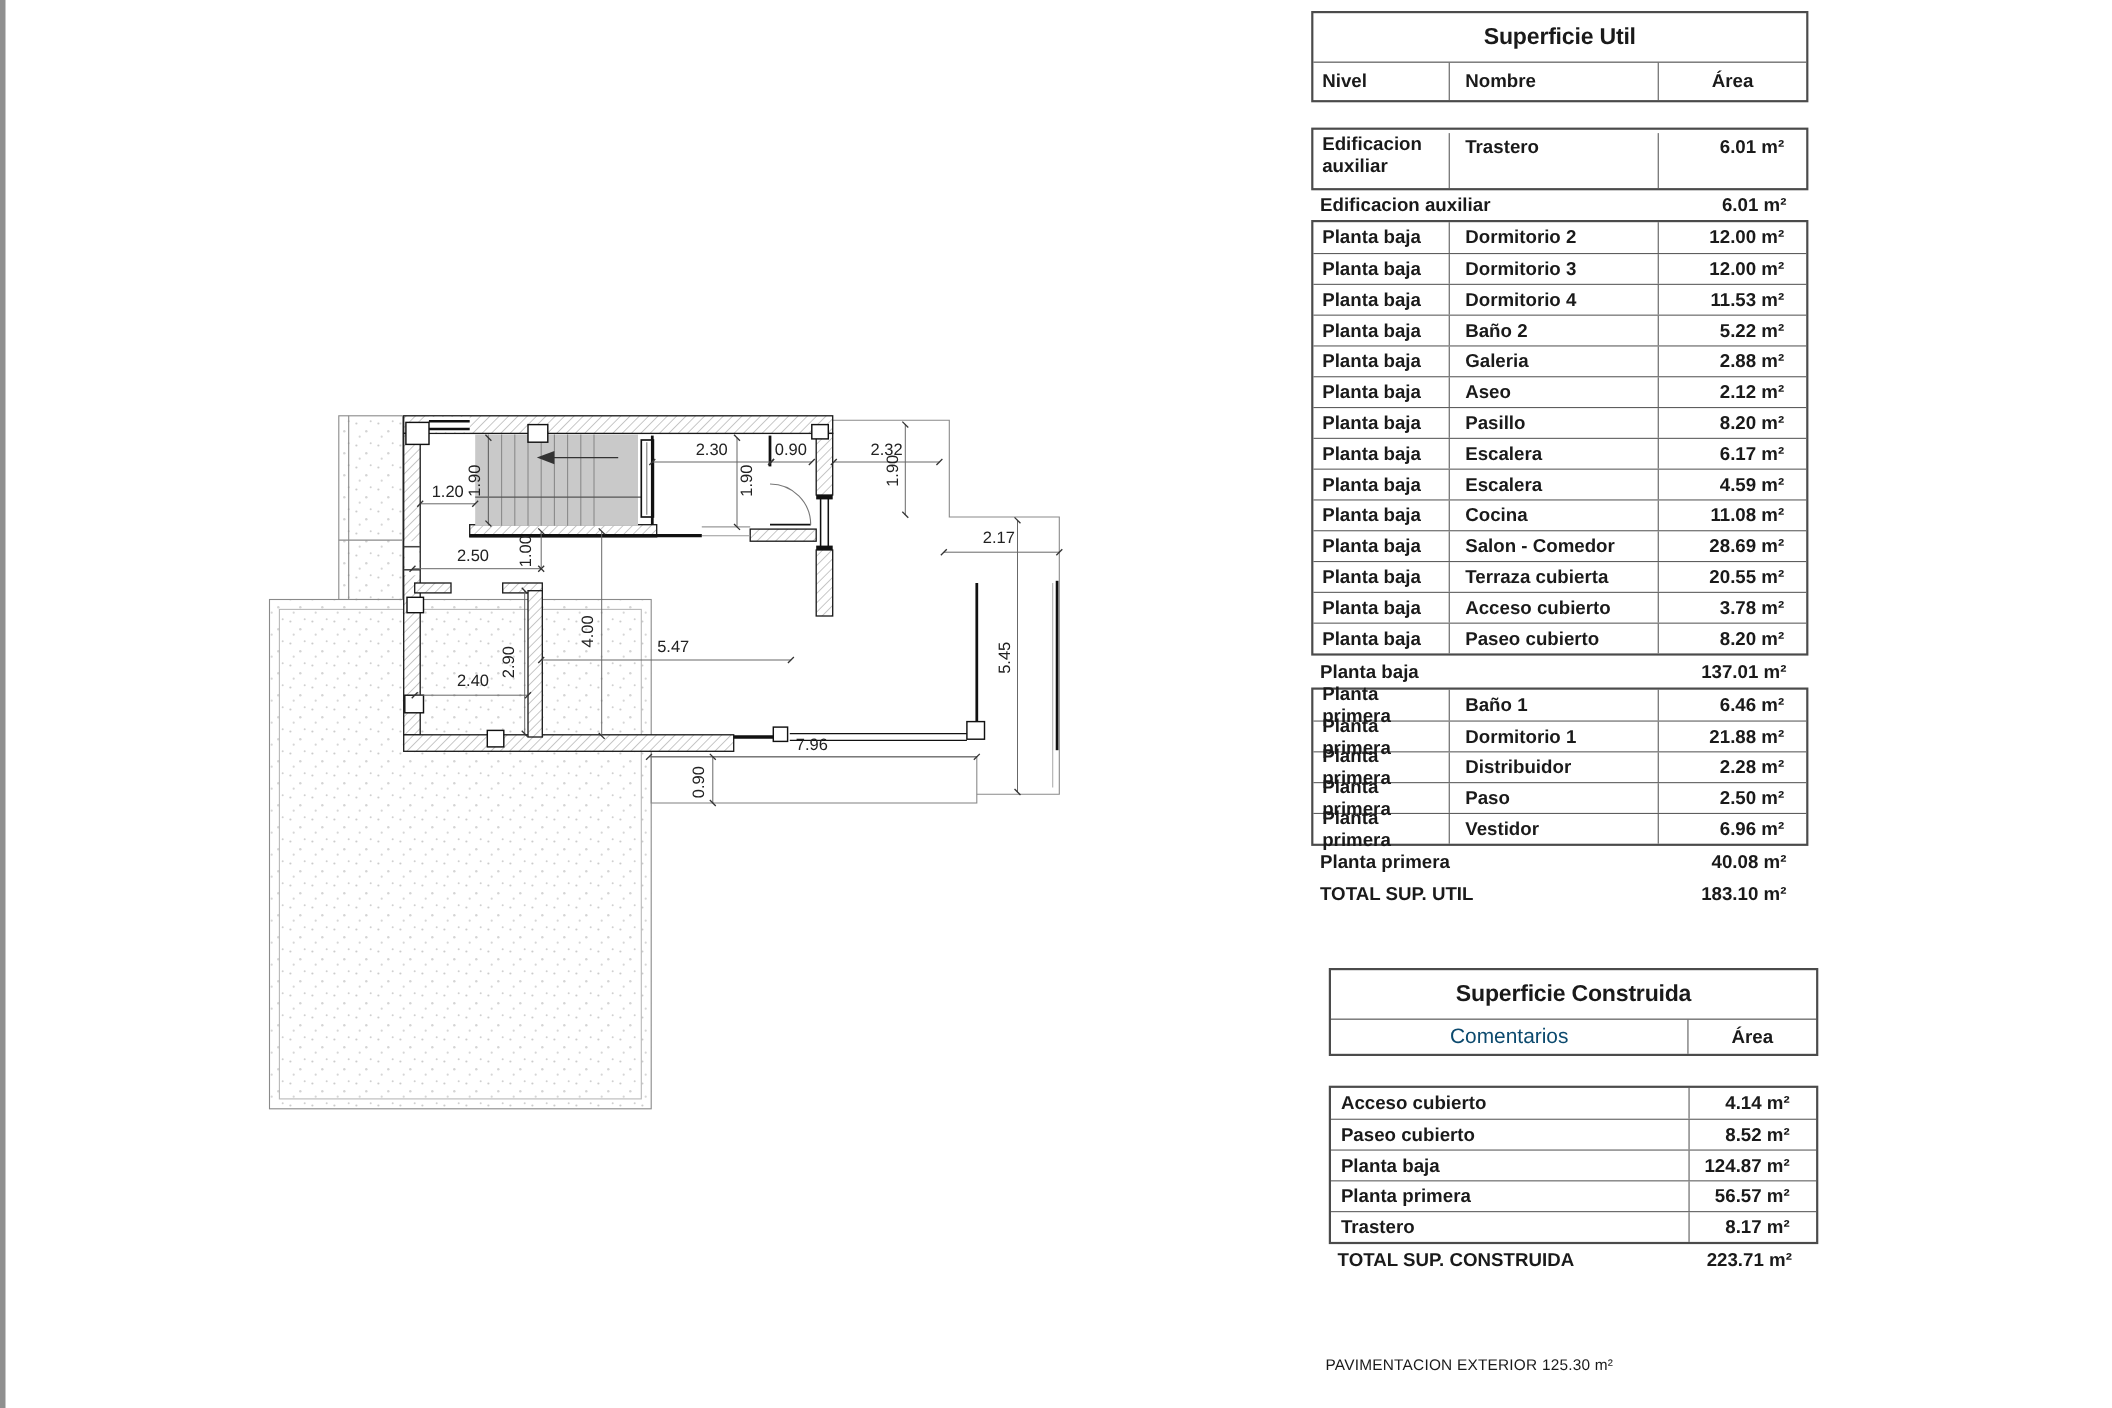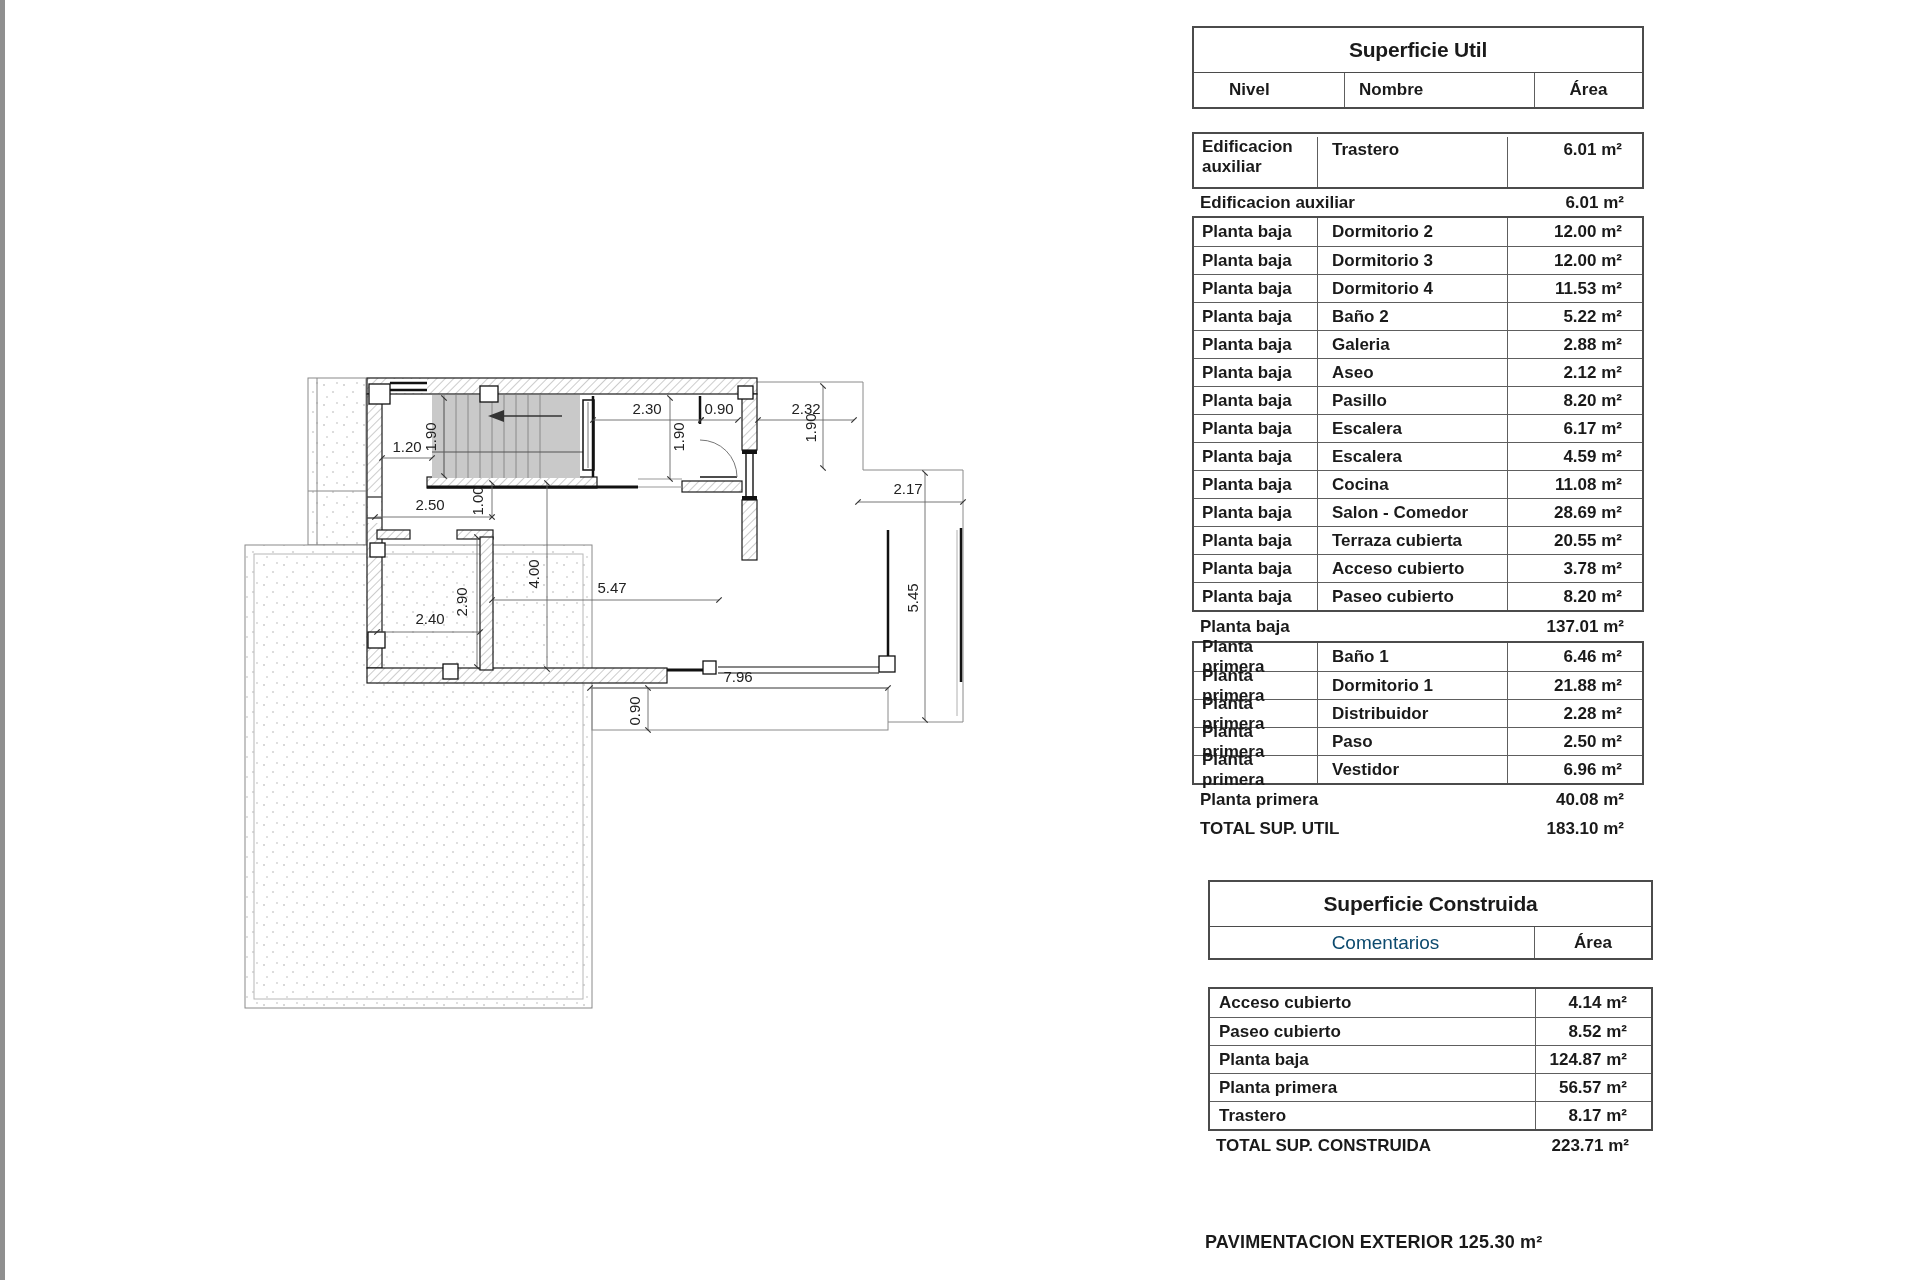--- a/index.html
+++ b/index.html
@@ -6,21 +6,21 @@
   .page{position:relative;width:1920px;height:1280px;background:#ffffff;overflow:hidden;
         font-family:"Liberation Sans", sans-serif;color:#1a1a1a;}
   .edge-strip{position:absolute;left:0;top:0;width:5px;height:100%;background:#8f8f8f;}
 
   
   .tcol{position:absolute;box-sizing:border-box;}
   .box{border:2px solid #4b4b4b;box-sizing:border-box;background:#fff;}
   .t-title{height:44px;display:flex;align-items:center;justify-content:center;
            font-size:21px;font-weight:bold;border-bottom:1px solid #4b4b4b;letter-spacing:-0.2px;}
   .hdr-row,.t-row{display:flex;align-items:center;font-size:17px;font-weight:bold;box-sizing:border-box;}
-  .hdr-row{height:34px;margin-left:27px;}
+  .hdr-row{height:34px;}
   .t-row{height:28px;border-top:1px solid #5e5e5e;}
   .t-row.first{border-top:none;}
   .t-row.tall{height:53px;align-items:flex-start;padding-top:3px;}
   .c-nivel{width:123px;padding-left:8px;box-sizing:border-box;line-height:1.15;}
   .c-nombre{width:190px;align-self:stretch;display:flex;align-items:center;
             border-left:1px solid #5e5e5e;padding-left:14px;box-sizing:border-box;}
   .tall .c-nombre{align-items:flex-start;padding-top:3px;}
   .c-area{flex:1;align-self:stretch;display:flex;align-items:center;justify-content:flex-end;
           border-left:1px solid #5e5e5e;padding-right:20px;box-sizing:border-box;}
   .tall .c-area{align-items:flex-start;padding-top:3px;}
@@ -32,21 +32,21 @@
   
   .c2-label{flex:1;padding-left:9px;box-sizing:border-box;}
   .c2-area{width:116px;align-self:stretch;display:flex;align-items:center;justify-content:flex-end;
            border-left:1px solid #5e5e5e;padding-right:24px;box-sizing:border-box;text-align:right;}
   .hdr2-com{flex:1;display:flex;align-items:center;justify-content:center;
             font-size:19px;font-weight:normal;color:#0c4a6e;}
   .hdr2-area{width:116px;align-self:stretch;display:flex;align-items:center;justify-content:center;
              border-left:1px solid #5e5e5e;font-size:17px;font-weight:bold;}
   .plain-row .val2{margin-left:auto;width:139px;text-align:right;padding-right:24px;box-sizing:border-box;}
 
-  .footer-note{position:absolute;left:1205px;top:1232px;font-size:18px;font-weight:bold;letter-spacing:0.2px;}
+  .footer-note{position:absolute;left:1205px;top:1232px;font-size:14px;font-weight:normal;letter-spacing:0.2px;}
 
   
   .plan-svg{position:absolute;left:0;top:0;}
   .dimtxt{font-family:"Liberation Sans", sans-serif;font-size:15px;fill:#222;}
 </style>
 </head>
 <body>
 
 <div class="page">
   <div class="edge-strip"></div>
@@ -190,21 +190,21 @@
       <text class="dimtxt" x="467" y="602" transform="rotate(-90 467 602)">2.90</text>
       <text class="dimtxt" x="539" y="574" transform="rotate(-90 539 574)">4.00</text>
       <text class="dimtxt" x="612" y="593">5.47</text>
       <text class="dimtxt" x="918" y="598" transform="rotate(-90 918 598)">5.45</text>
       <text class="dimtxt" x="430" y="624">2.40</text>
       <text class="dimtxt" x="738" y="682">7.96</text>
       <text class="dimtxt" x="640" y="711" transform="rotate(-90 640 711)">0.90</text>
     </g>
   </svg>
 
-  <div class="tcol" style="left:1192px;top:26px;width:452px;">
+  <div class="tcol" style="left:1192px;top:10px;width:452px;">
     <div class="box">
       <div class="t-title">Superficie Util</div>
       <div class="hdr-row">
         <div class="c-nivel">Nivel</div>
         <div class="c-nombre">Nombre</div>
         <div class="c-area" style="justify-content:center;padding-right:0;">Área</div>
       </div>
     </div>
 
     <div class="spacer23"></div>

